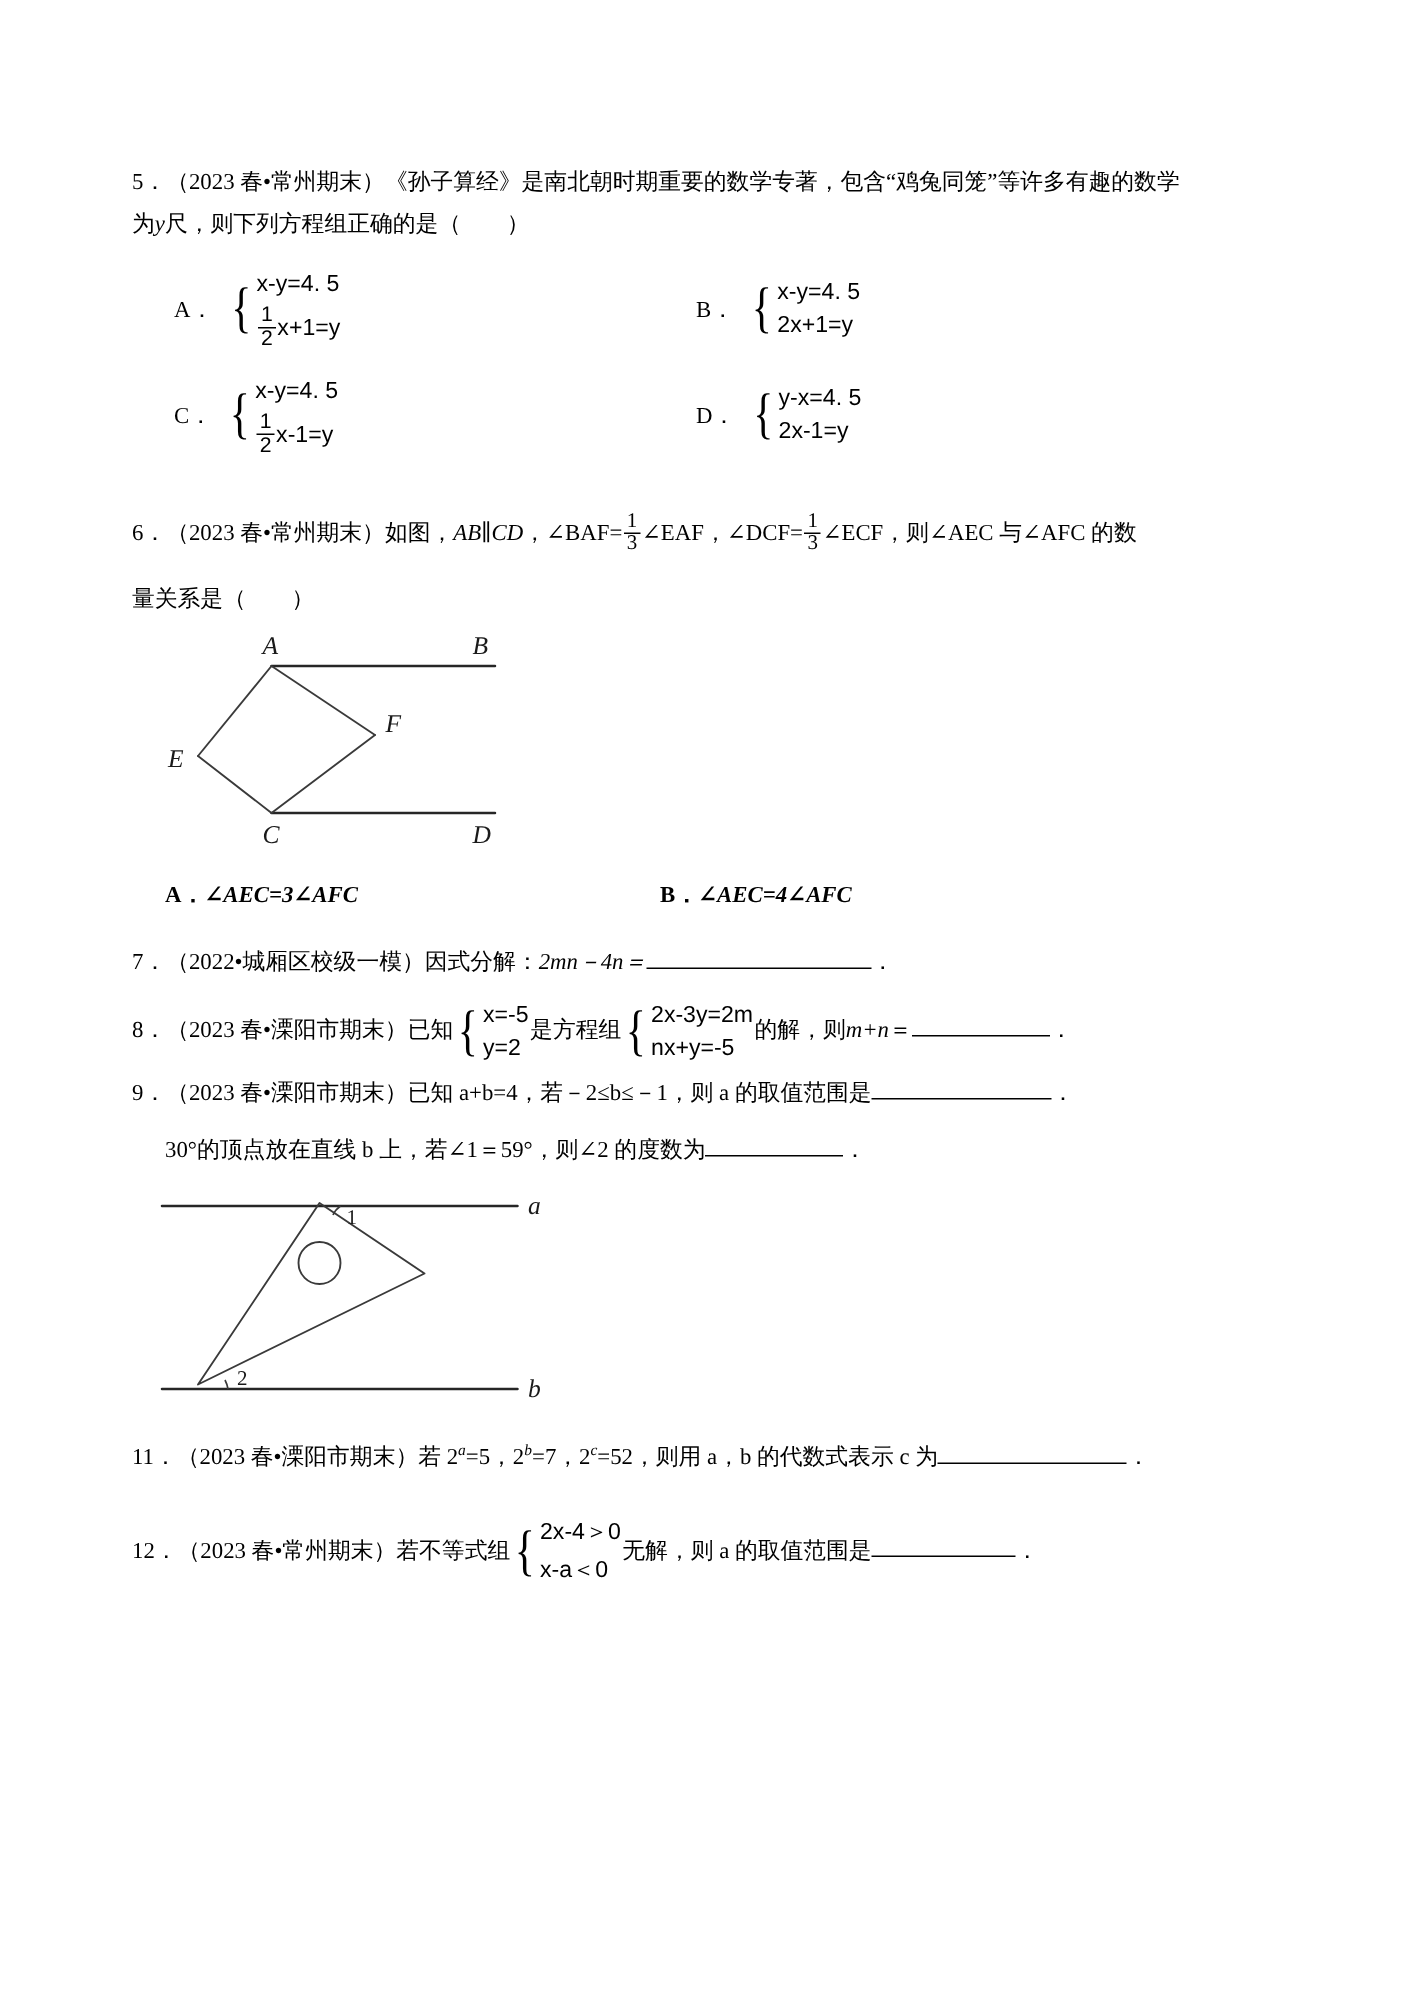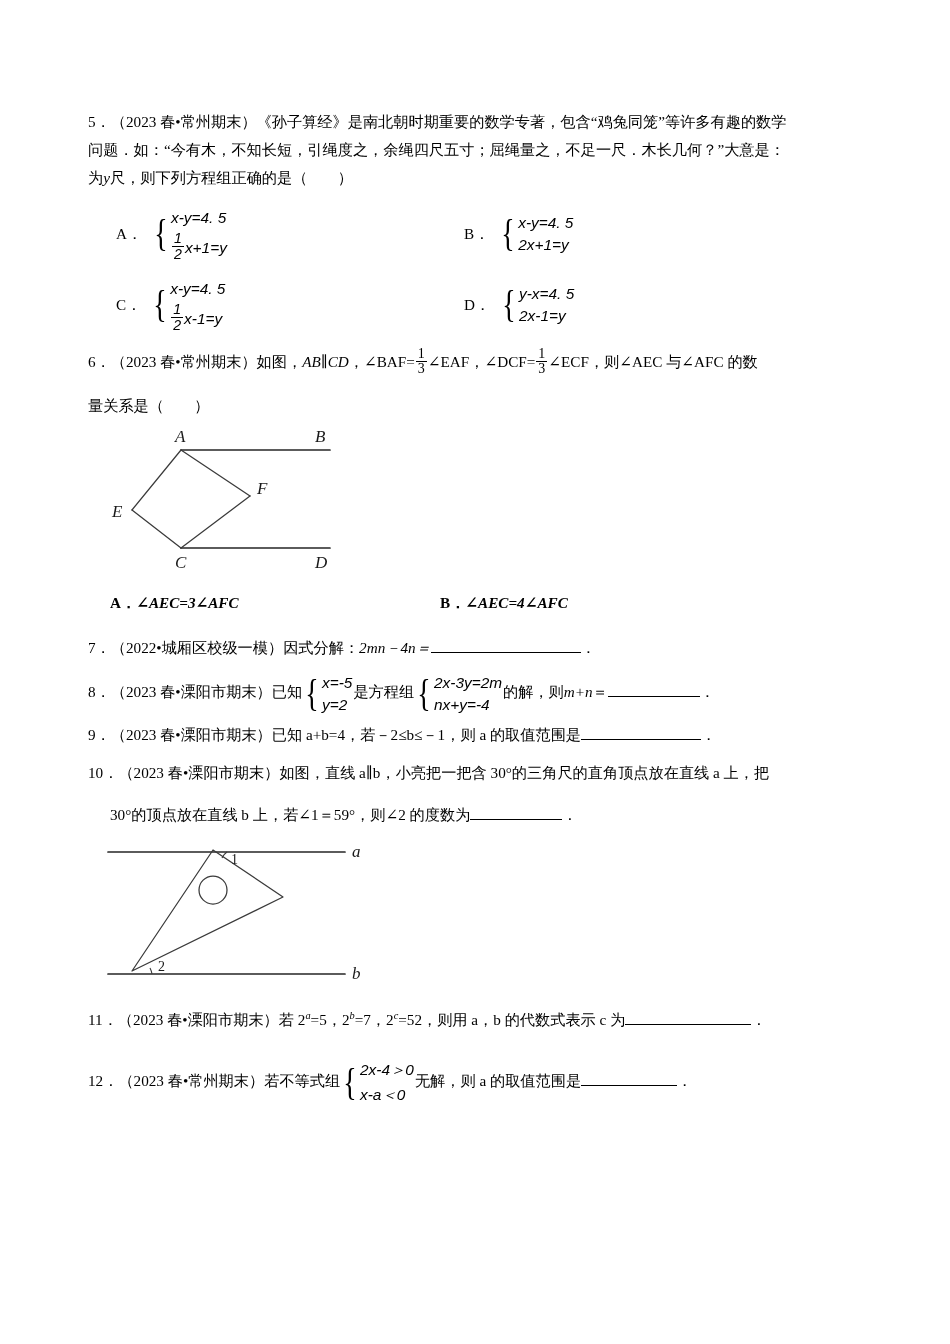--- a/index.html
+++ b/index.html
@@ -72,21 +72,20 @@
     display: inline-block;
   }
   .sys .rows {
     display: inline-flex;
     flex-direction: column;
     justify-content: space-between;
     font-size: 15.4px;
     line-height: 1.42;
     font-family: "Liberation Sans","DejaVu Sans",sans-serif;
     white-space: nowrap;
-    font-style: italic;
   }
   .sys.tall .rows { line-height: 1.62; }
   .sys .rows .row { display: block; }
 
   
   .choices {
     position: relative;
     width: 100%;
   }
   .choice-row {
@@ -169,21 +168,20 @@
 </head>
 <body>
 
 <div class="page">
 <div class="content">
 
   <div class="q" style="margin-bottom:4px;">
     <div>
       <span class="q-num">5</span><span>．</span><span>（2023 春•常州期末）</span><span>《孙子算经》是南北朝时期重要的数学专著，包含“鸡兔同笼”等许多有趣的数学</span>
     </div>
-    <div>问题．如：“今有木，不知长短，引绳度之，余绳四尺五寸；屈绳量之，不足一尺．木长几何？”大意是：</div>
     <div>
       <span>为</span><span class="ital">y</span><span>尺，则下列方程组正确的是（　　）</span>
     </div>
   </div>
 
   <div class="choices" style="margin-top:6px;">
     <div class="choice-row" style="height:72px;">
       <div class="choice choice-a">
         <span class="lbl">A．</span>
         <span class="sys tall">
@@ -222,21 +220,21 @@
           <span class="brace">{</span>
           <span class="rows">
             <span class="row">y-x=4. 5</span>
             <span class="row">2x-1=y</span>
           </span>
         </span>
       </div>
     </div>
   </div>
 
-  <div class="q" style="margin-top:0; line-height:44px;">
+  <div class="q" style="margin-top:22px; line-height:44px;">
     <div>
       <span class="q-num">6</span><span>．</span><span>（2023 春•常州期末）</span><span>如图，</span><span class="ital">AB∥CD</span><span>，</span><span class="nowrap"><span>∠BAF=</span><span class="frac"><span class="num">1</span><span class="den">3</span></span><span>∠EAF</span></span><span>，</span><span class="nowrap"><span>∠DCF=</span><span class="frac"><span class="num">1</span><span class="den">3</span></span><span>∠ECF</span></span><span>，则∠AEC 与∠AFC 的数</span>
     </div>
     <div>量关系是（　　）</div>
   </div>
 
   <div class="figure" style="margin-top:2px; margin-left:14px;">
     <svg width="320" height="150" viewBox="0 0 320 150">
 
       <line class="stroke" x1="79" y1="20" x2="228" y2="20"></line>
@@ -281,33 +279,30 @@
     <span class="q-num">8</span><span>．</span><span>（2023 春•溧阳市期末）</span><span>已知</span><span class="sys">
           <span class="brace">{</span>
           <span class="rows">
             <span class="row">x=-5</span>
             <span class="row">y=2</span>
           </span>
         </span><span>是方程组</span><span class="sys">
           <span class="brace">{</span>
           <span class="rows">
             <span class="row">2x-3y=2m</span>
-            <span class="row">nx+y=-4</span>
+            <span class="row">nx+y=-5</span>
           </span>
         </span><span>的解，则</span><span class="ital">m+n</span><span>＝</span><span class="blank" style="width:92px;"></span><span>．</span>
   </div>
 
   <div class="q" style="line-height:30px; margin-top:4px;">
     <span class="q-num">9</span><span>．</span><span>（2023 春•溧阳市期末）</span><span>已知 a+b=4，若－2≤b≤－1，则 a 的取值范围是</span><span class="blank" style="width:120px;"></span><span>．</span>
   </div>
 
   <div class="q" style="line-height:42px; margin-top:2px;">
-    <div>
-      <span class="q-num">10</span><span>．</span><span>（2023 春•溧阳市期末）</span><span>如图，直线 a∥b，小亮把一把含 30°的三角尺的直角顶点放在直线 a 上，把</span>
-    </div>
     <div style="padding-left:22px;">
       <span>30°的顶点放在直线 b 上，若∠1＝59°，则∠2 的度数为</span><span class="blank" style="width:92px;"></span><span>．</span>
     </div>
   </div>
 
   <div class="figure" style="margin-top:2px; margin-left:12px;">
     <svg width="310" height="150" viewBox="0 0 310 150">
 
       <line class="stroke" x1="8" y1="14" x2="245" y2="14"></line>
 

